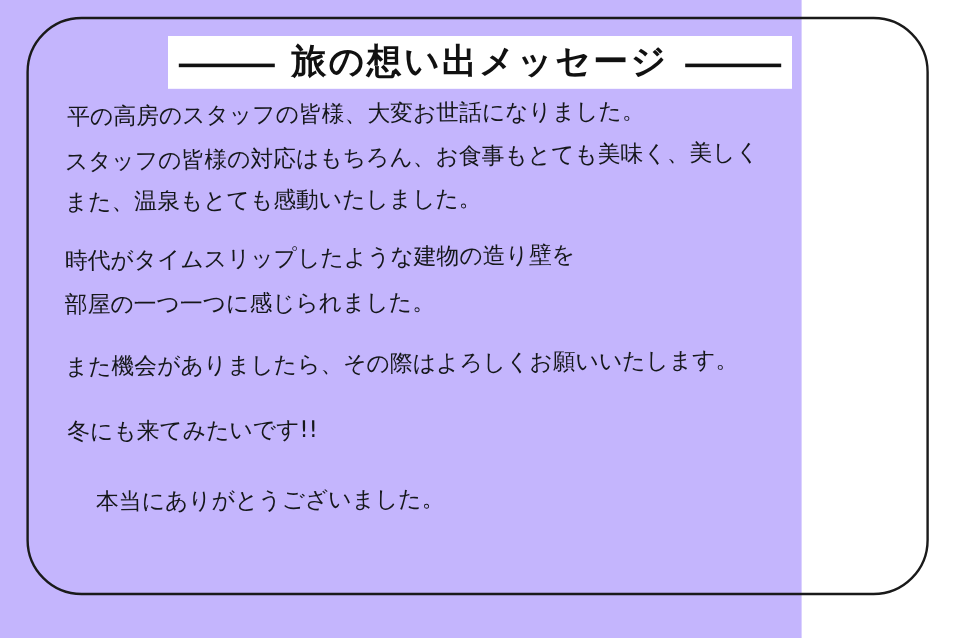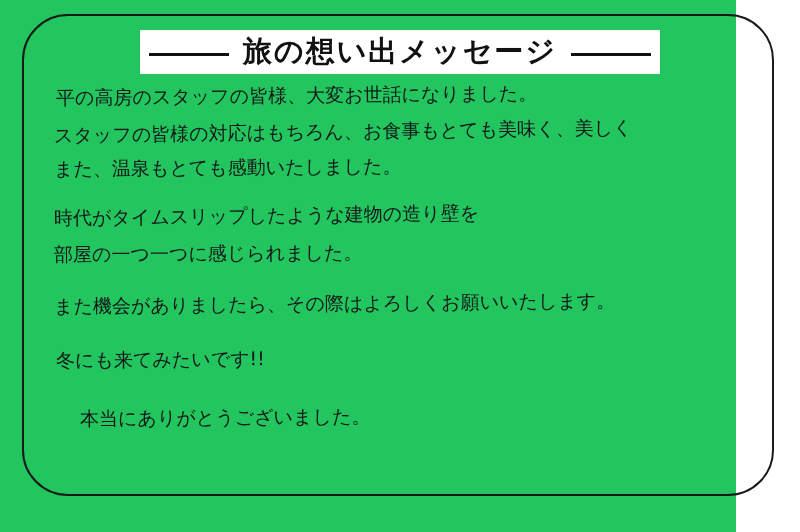--- a/index.html
+++ b/index.html
@@ -8,23 +8,23 @@
     background: #ffffff;
   }
   body {
     width: 800px;
     height: 532px;
     overflow: hidden;
     font-family: "DejaVu Sans", sans-serif;
   }
   #card {
     position: relative;
-    width: 736px;
+    width: 668px;
     height: 532px;
-    background: #22c55e;
+    background: #c4b5fd;
   }
   
   #border-frame {
     position: absolute;
     left: 22px;
     top: 14px;
     width: 752px;
     height: 482px;
     border: 2px solid #1a1a1a;
     border-radius: 46px;

